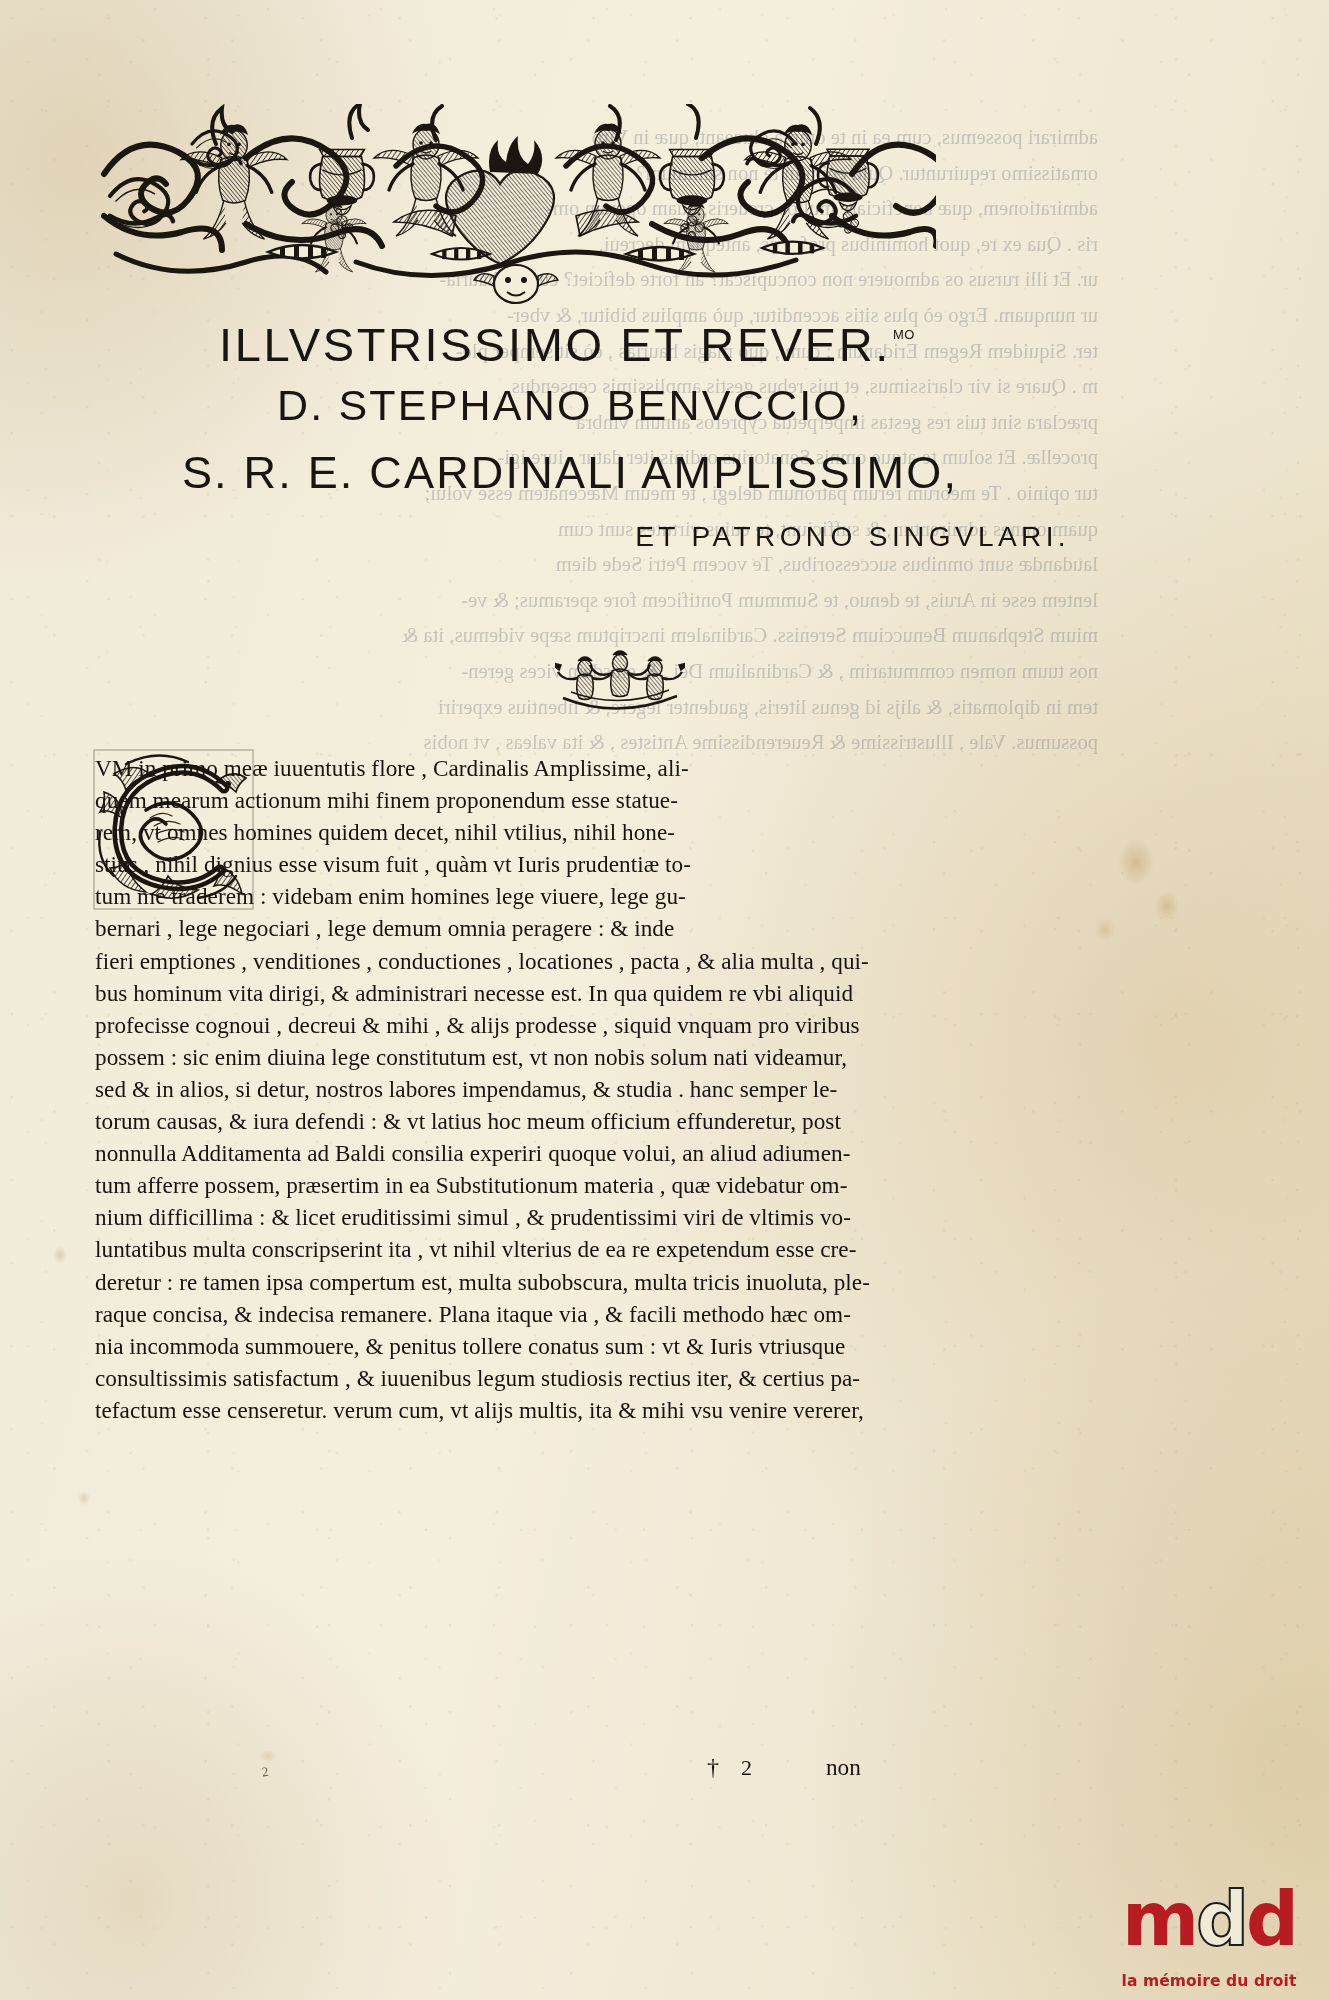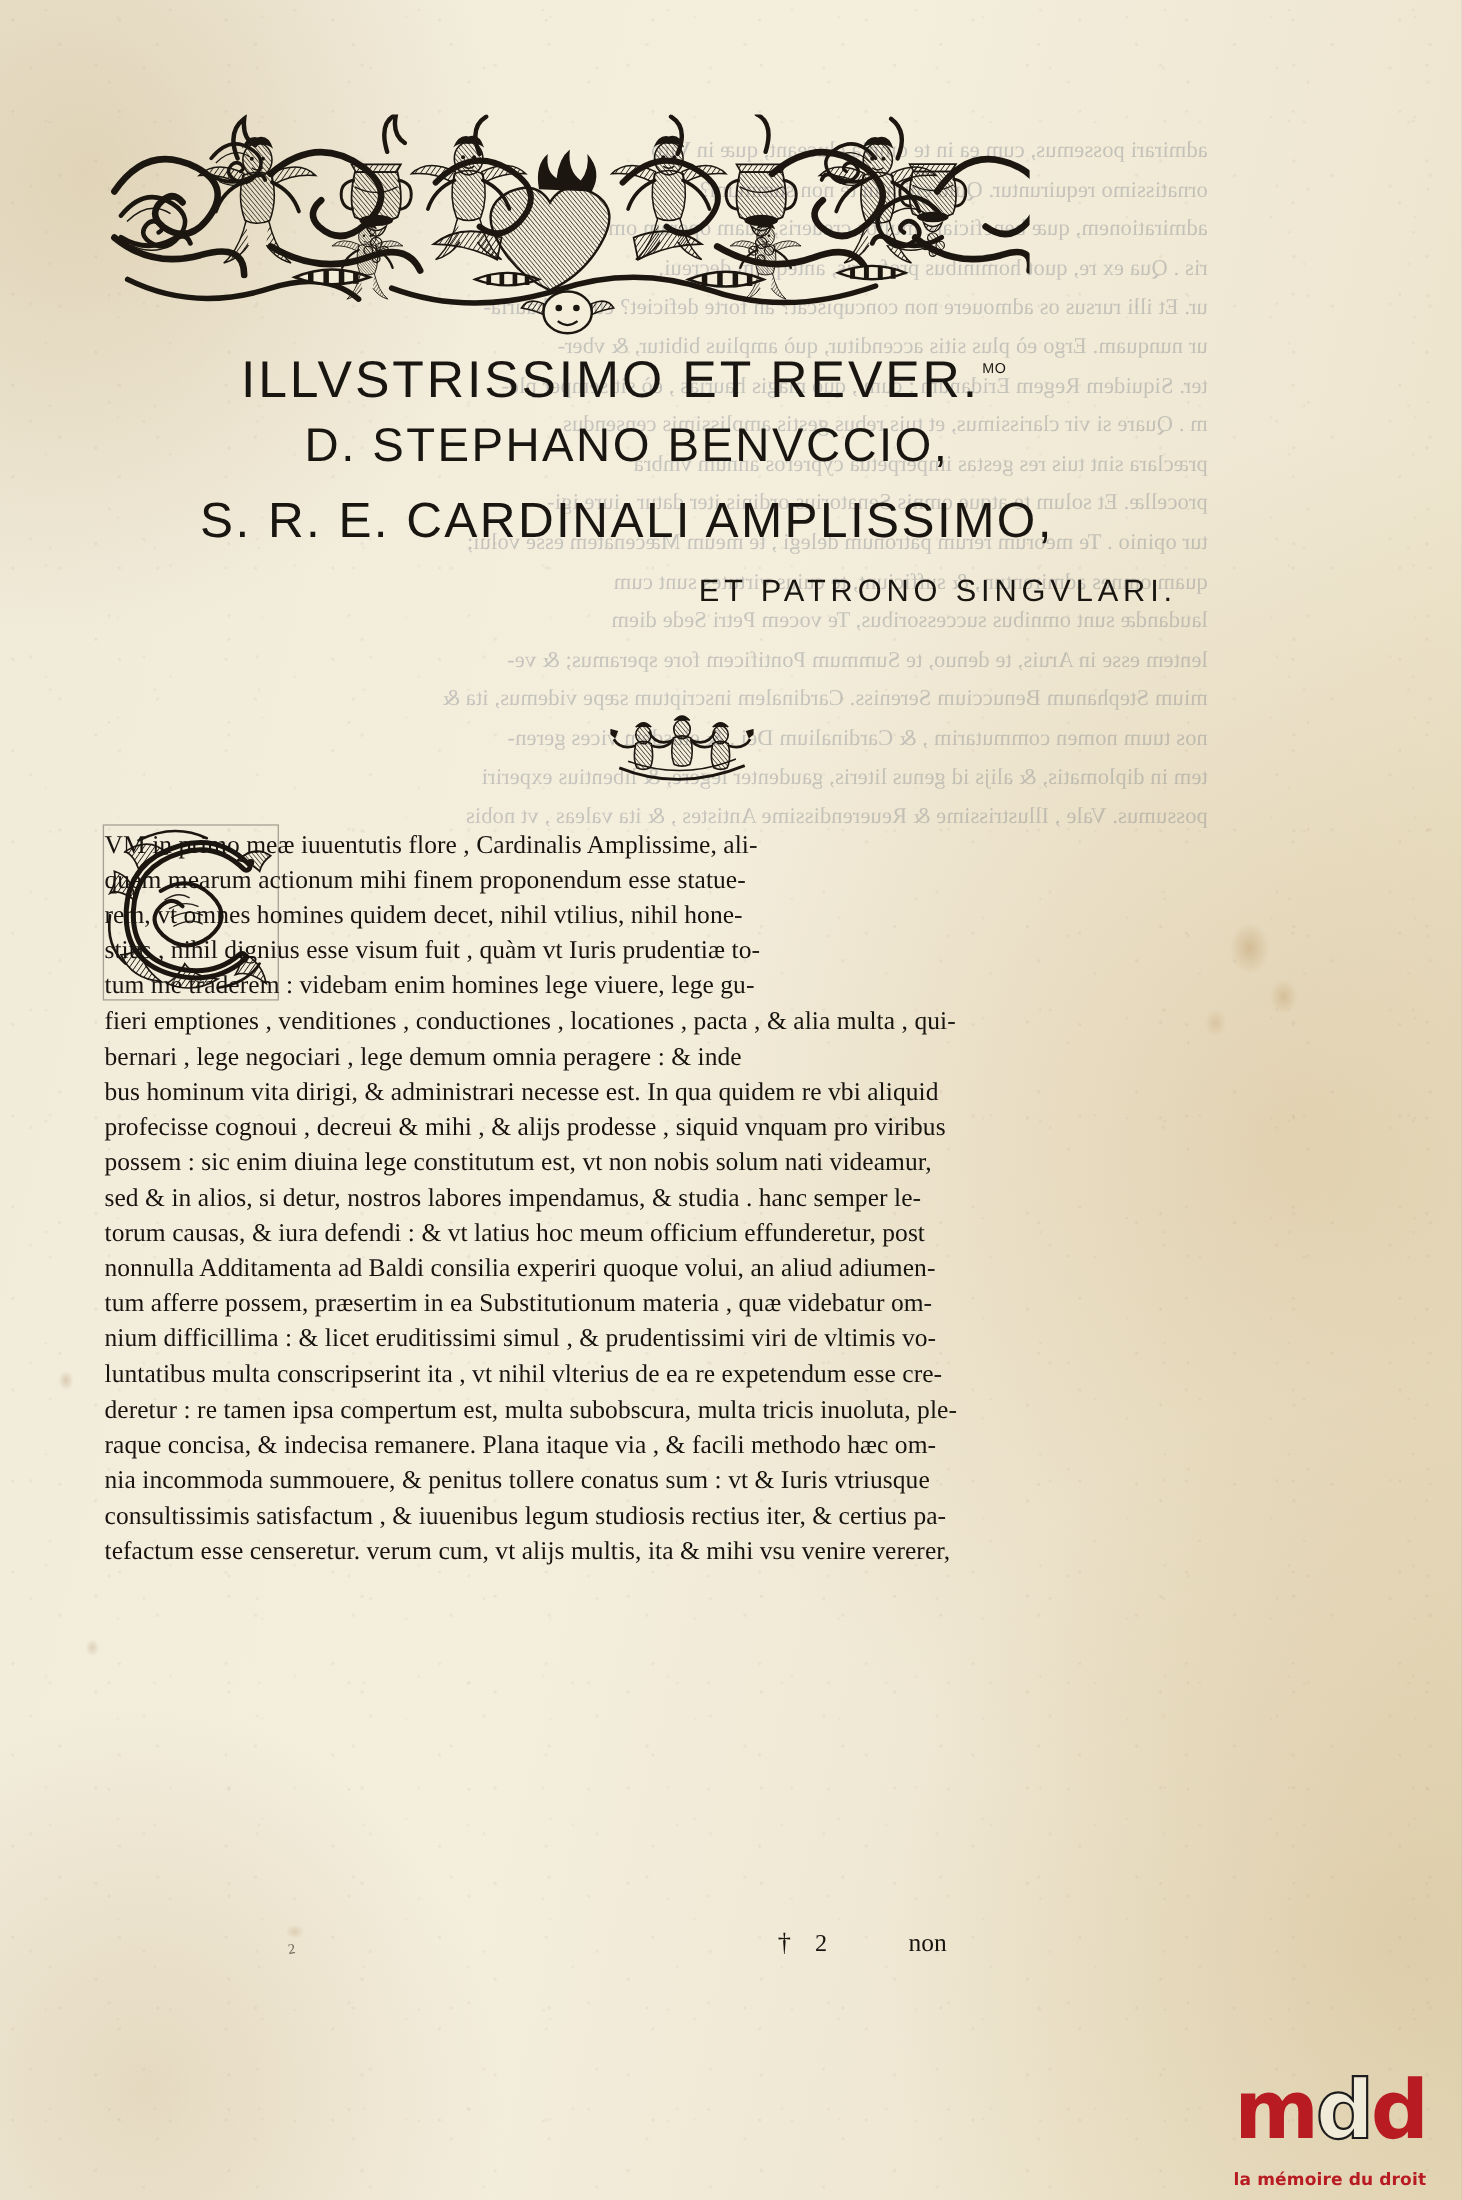--- a/index.html
+++ b/index.html
@@ -486,22 +486,22 @@
     </svg>
   </div>
 
   <div class="body">
     <p id="bodylines">
         <span class="ln indent">VM in primo meæ iuuentutis flore , Cardinalis Amplissime, ali-</span>
         <span class="ln indent">quem mearum actionum mihi finem proponendum esse statue-</span>
         <span class="ln indent">rem, vt omnes homines quidem decet, nihil vtilius, nihil hone-</span>
         <span class="ln indent">stius , nihil dignius esse visum fuit , quàm vt Iuris prudentiæ to-</span>
         <span class="ln indent">tum me traderem : videbam enim homines lege viuere, lege gu-</span>
+        <span class="ln indent">bernari , lege negociari , lege demum omnia peragere : &amp; inde</span>
         <span class="ln">fieri emptiones , venditiones , conductiones , locationes , pacta , &amp; alia multa , qui-</span>
-        <span class="ln indent">bernari , lege negociari , lege demum omnia peragere : &amp; inde</span>
         <span class="ln">bus hominum vita dirigi, &amp; administrari necesse est. In qua quidem re vbi aliquid</span>
         <span class="ln">profecisse cognoui , decreui &amp; mihi , &amp; alijs prodesse , siquid vnquam pro viribus</span>
         <span class="ln">possem : sic enim diuina lege constitutum est, vt non nobis solum nati videamur,</span>
         <span class="ln">sed &amp; in alios, si detur, nostros labores impendamus, &amp; studia . hanc semper le-</span>
         <span class="ln">torum causas, &amp; iura defendi : &amp; vt latius hoc meum officium effunderetur, post</span>
         <span class="ln">nonnulla Additamenta ad Baldi consilia experiri quoque volui, an aliud adiumen-</span>
         <span class="ln">tum afferre possem, præsertim in ea Substitutionum materia , quæ videbatur om-</span>
         <span class="ln">nium difficillima : &amp; licet eruditissimi simul , &amp; prudentissimi viri de vltimis vo-</span>
         <span class="ln">luntatibus multa conscripserint ita , vt nihil vlterius de ea re expetendum esse cre-</span>
         <span class="ln">deretur : re tamen ipsa compertum est, multa subobscura, multa tricis inuoluta, ple-</span>

